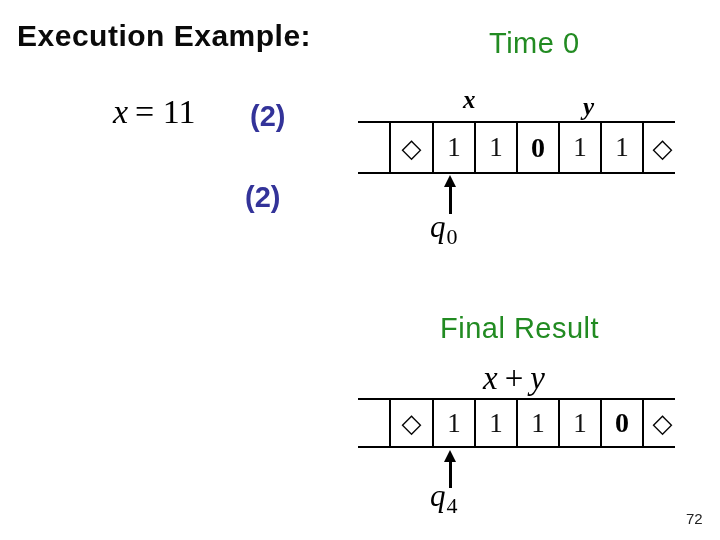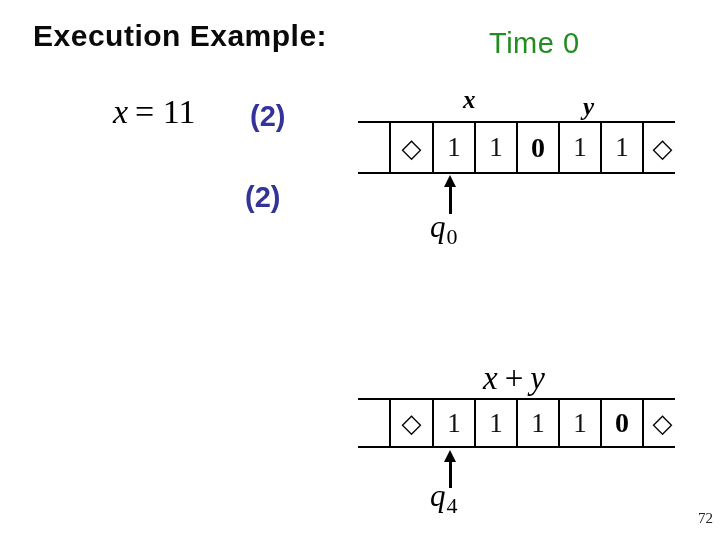--- a/index.html
+++ b/index.html
@@ -3,21 +3,21 @@
 <meta charset="utf-8">
 <style>
   html,body { margin:0; padding:0; background:#888; }
   #slide {
     position:relative; width:720px; height:540px; margin:0 auto;
     background:#ffffff; overflow:hidden;
     font-family:"Liberation Sans", sans-serif;
   }
   
   .title {
-    position:absolute; left:33px; top:19px;
+    position:absolute; left:17px; top:19px;
     font-size:30px; font-weight:600; letter-spacing:0.5px; color:#0a0a0a;
   }
   .green-heading {
     position:absolute; font-size:29px; font-weight:400; letter-spacing:0.5px;
     color:#228B22;
   }
   #time0-heading { left:489px; top:27px; }
   #final-heading { left:440px; top:312px; }
 
   
@@ -92,21 +92,21 @@
     font-style:italic; font-size:31px; color:#000; line-height:1; white-space:nowrap;
   }
   #state-time0 { left:430px; top:211px; }
   #state-final { left:430px; top:480px; }
   .state-label .sub {
     font-style:normal; font-size:22px; position:relative; top:7px; margin-left:1px;
   }
 
   .page-number {
     position:absolute; left:686px; top:511px;
-    font-family:Liberation Serif, serif; font-size:15px; color:#222; line-height:1;margin-left:12px;
+    font-family:Liberation Sans, sans-serif; font-size:15px; color:#222; line-height:1;
   }
 </style>
 </head>
 <body>
 
 <div id="slide">
 
   <div class="title">Execution Example:</div>
 
   <div id="time0-heading" class="green-heading">Time 0</div>
@@ -133,20 +133,21 @@
   </div>
 
   <div id="arrow-time0" class="arrow">
     <div class="head"></div>
     <div class="shaft"></div>
   </div>
   <div id="state-time0" class="state-label">
     <span>q</span><span class="sub">0</span>
   </div>
 
+  <div id="final-heading" class="green-heading">Final Result</div>
 
   <div class="sum-label">
     <span class="var">x</span><span class="op">+</span><span class="var">y</span>
   </div>
 
   <div id="tape-final" class="tape">
     <div class="seg open-left"></div>
     <div class="seg cell c0 diamond">◇</div>
     <div class="seg cell c1">1</div>
     <div class="seg cell c2">1</div>

